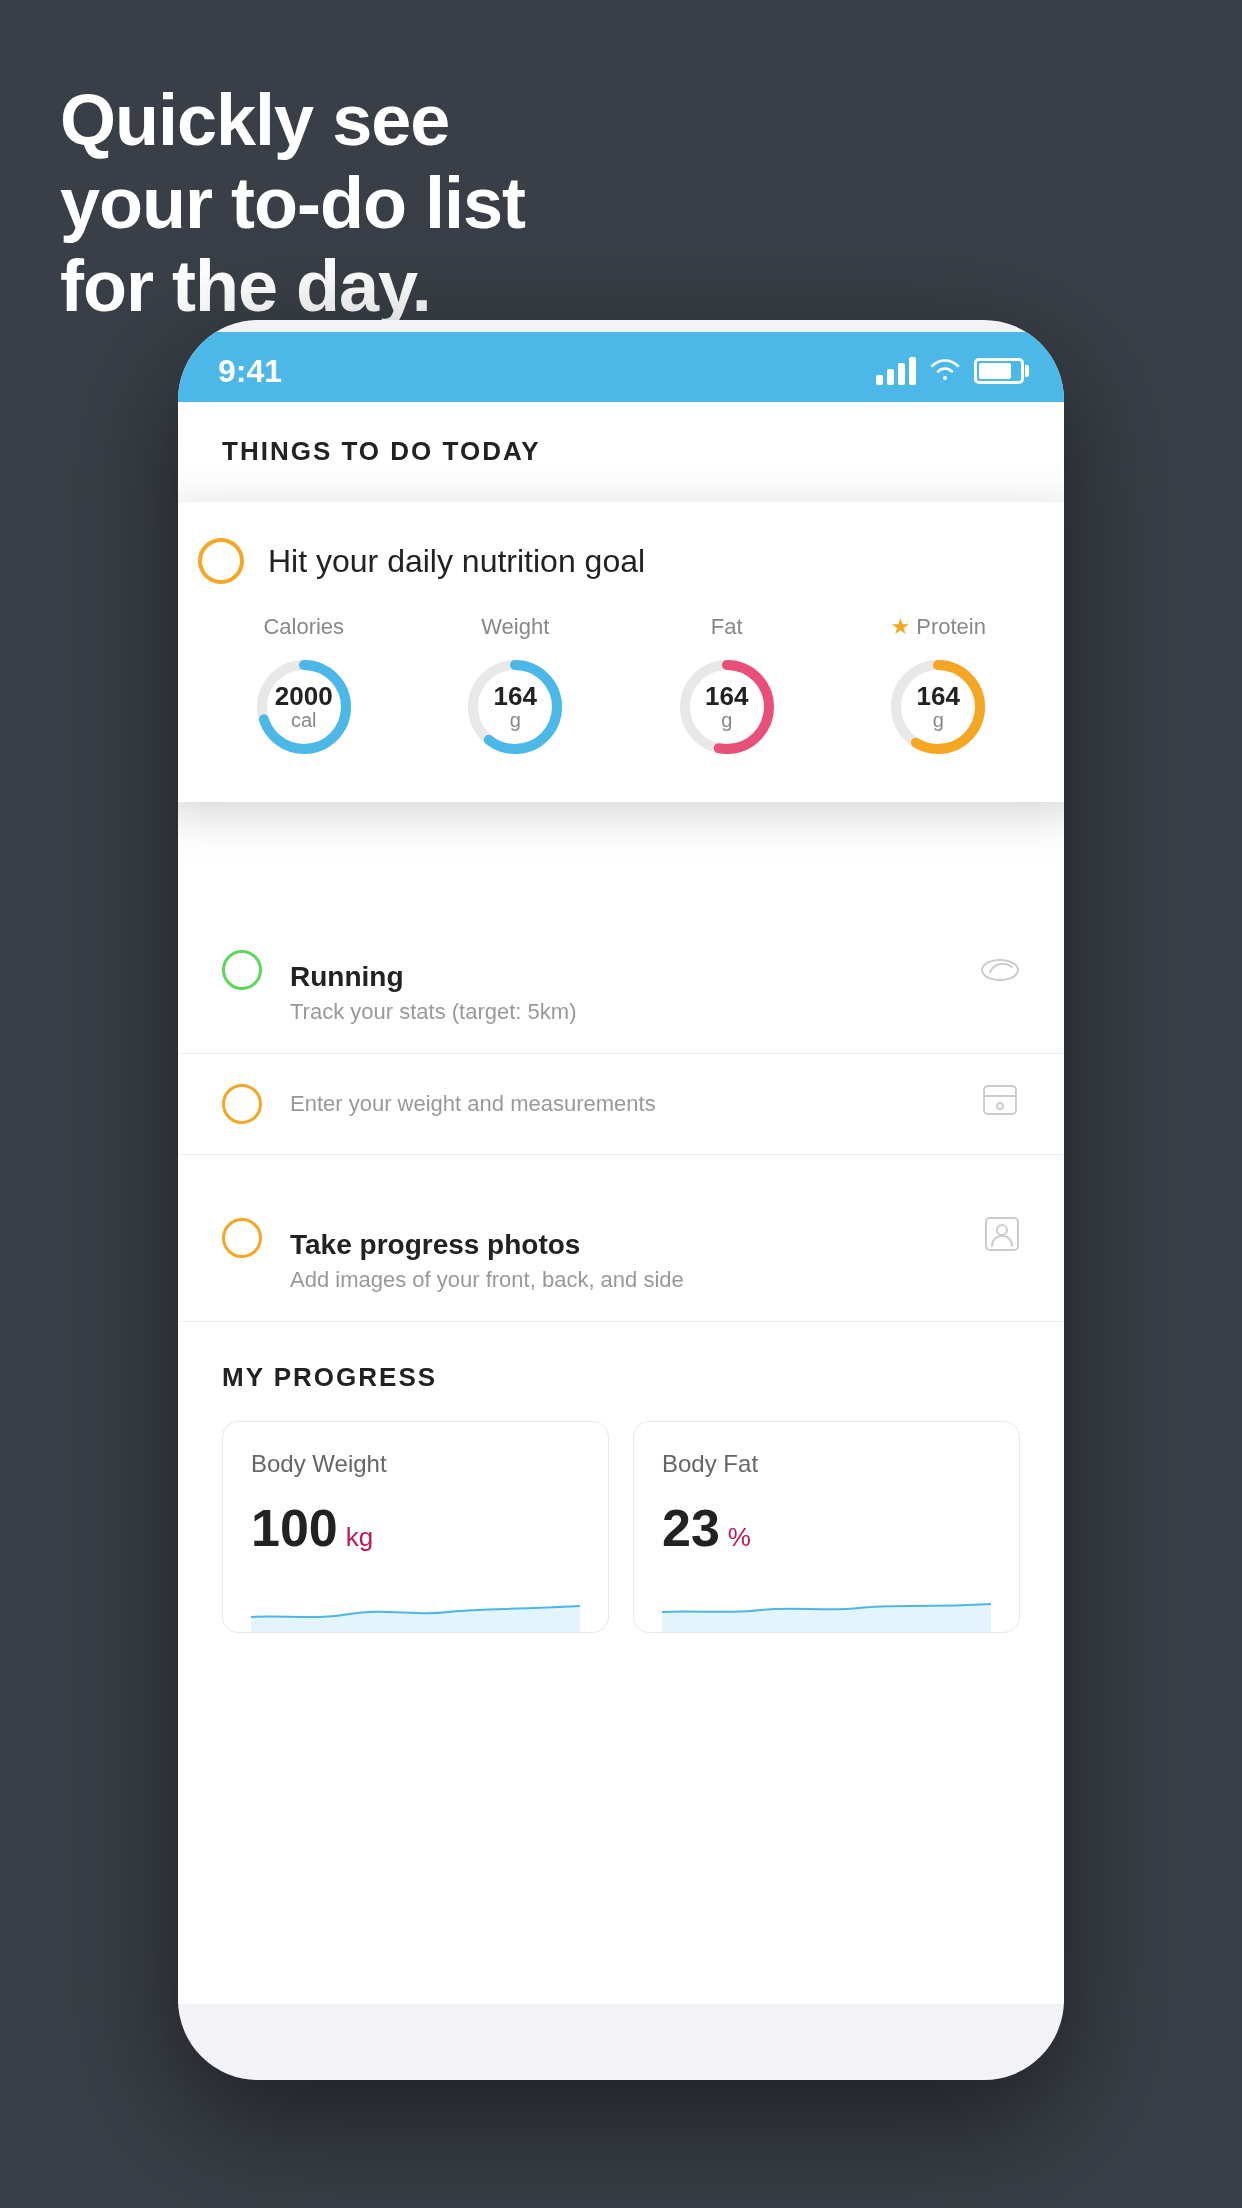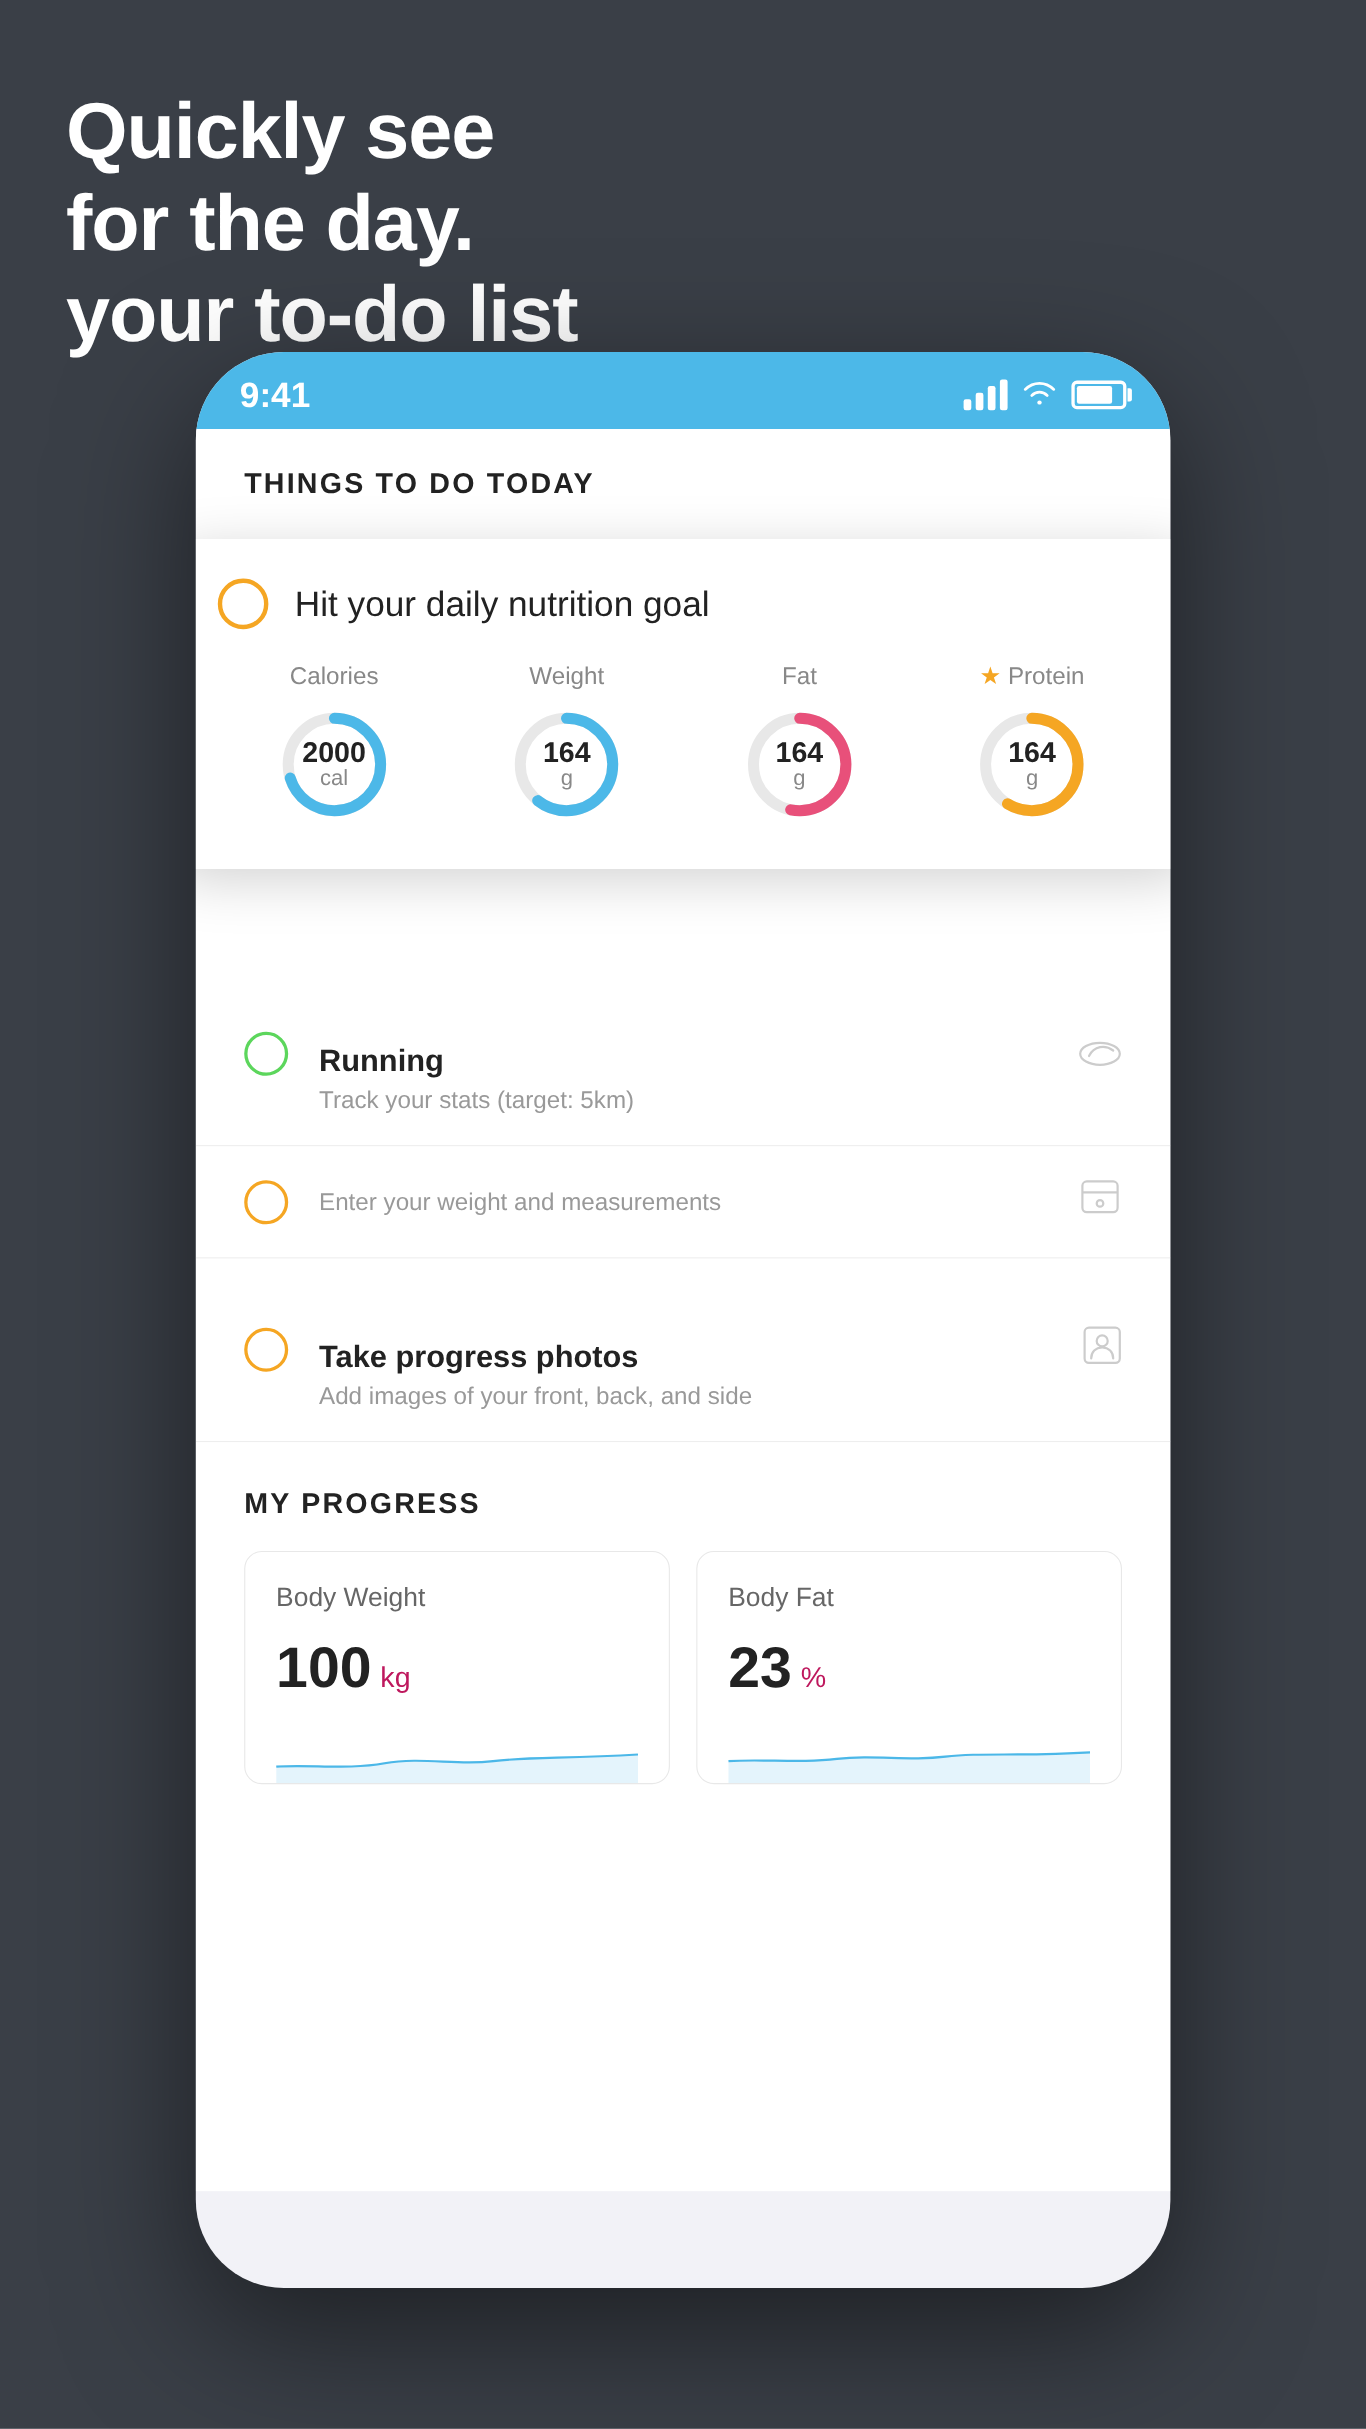--- a/index.html
+++ b/index.html
@@ -38,20 +38,21 @@
     }
 
     
     .status-bar {
       background: #4cb8e8;
       display: flex;
       align-items: center;
       justify-content: space-between;
       padding: 18px 40px 10px 40px;
       height: 70px;
+      margin-top: 12px;
     }
     .status-time {
       color: #fff;
       font-size: 32px;
       font-weight: 600;
     }
     .status-icons {
       display: flex;
       align-items: center;
       gap: 14px;
@@ -339,22 +340,22 @@
     .mini-chart svg {
       width: 100%;
       height: 50px;
     }
   </style>
 </head>
 <body>
 
 <div class="bg-text">
   <div>Quickly see</div>
+  <div>your to-do list</div>
   <div>for the day.</div>
-  <div>your to-do list</div>
 </div>
 
 <div class="phone-shell">
 
   <div class="status-bar">
     <span class="status-time">9:41</span>
     <div class="status-icons">
       <div class="signal-bars">
         <span></span>
           <span></span>

